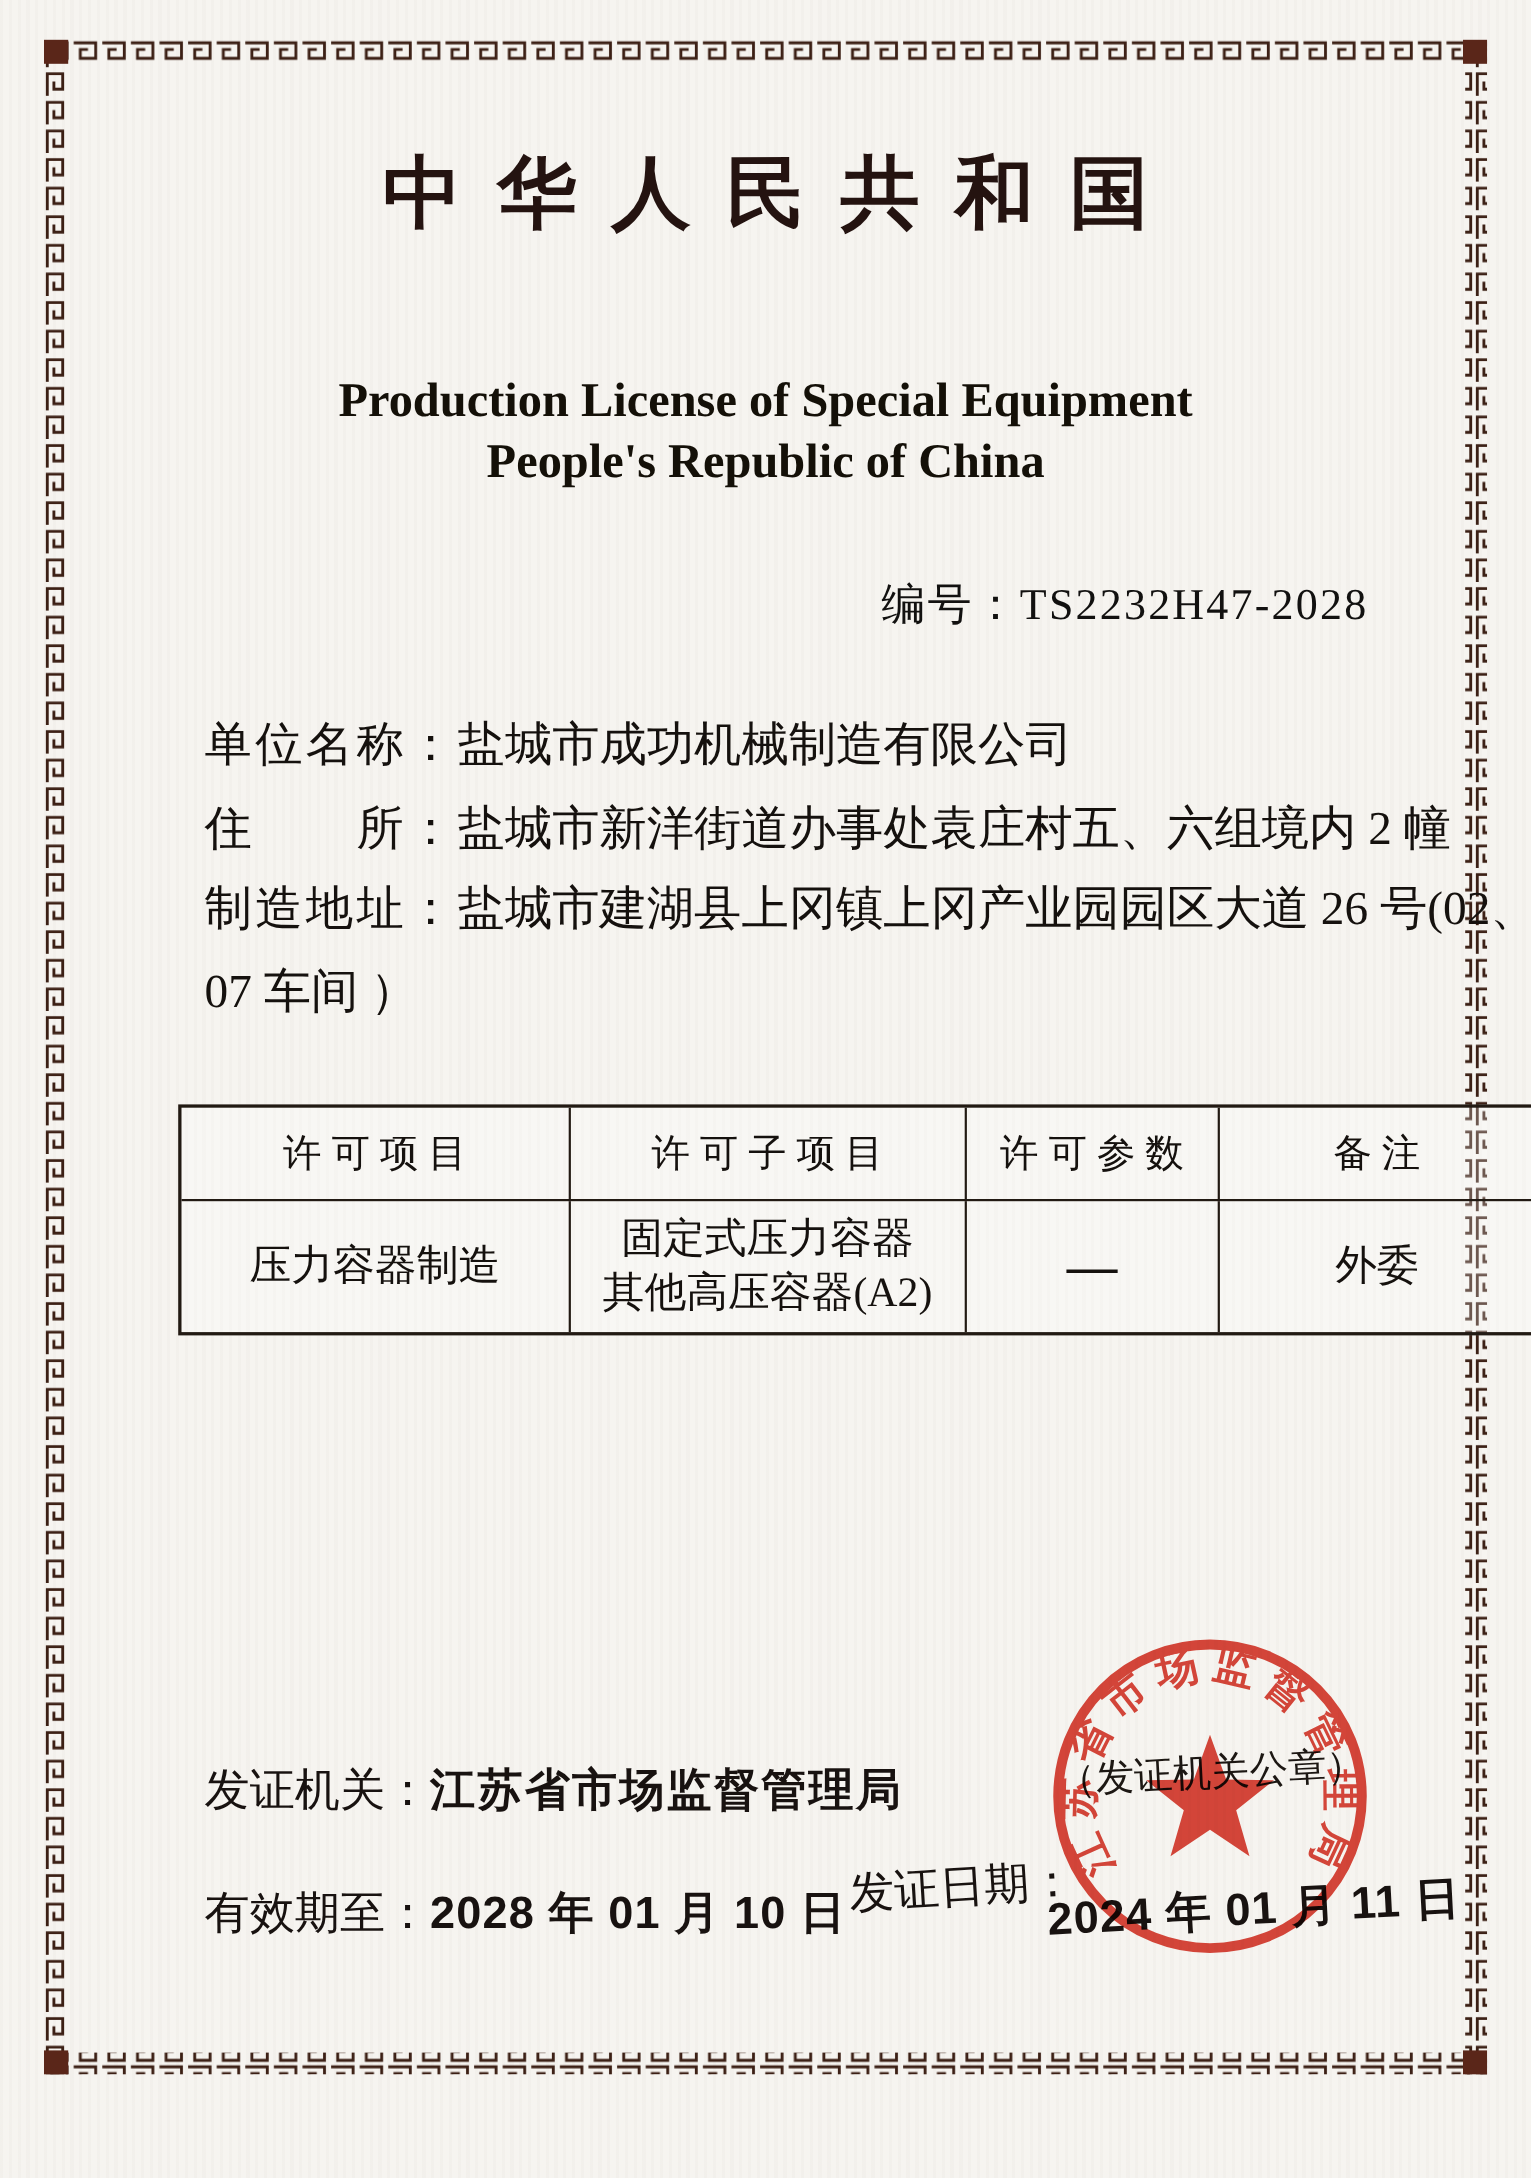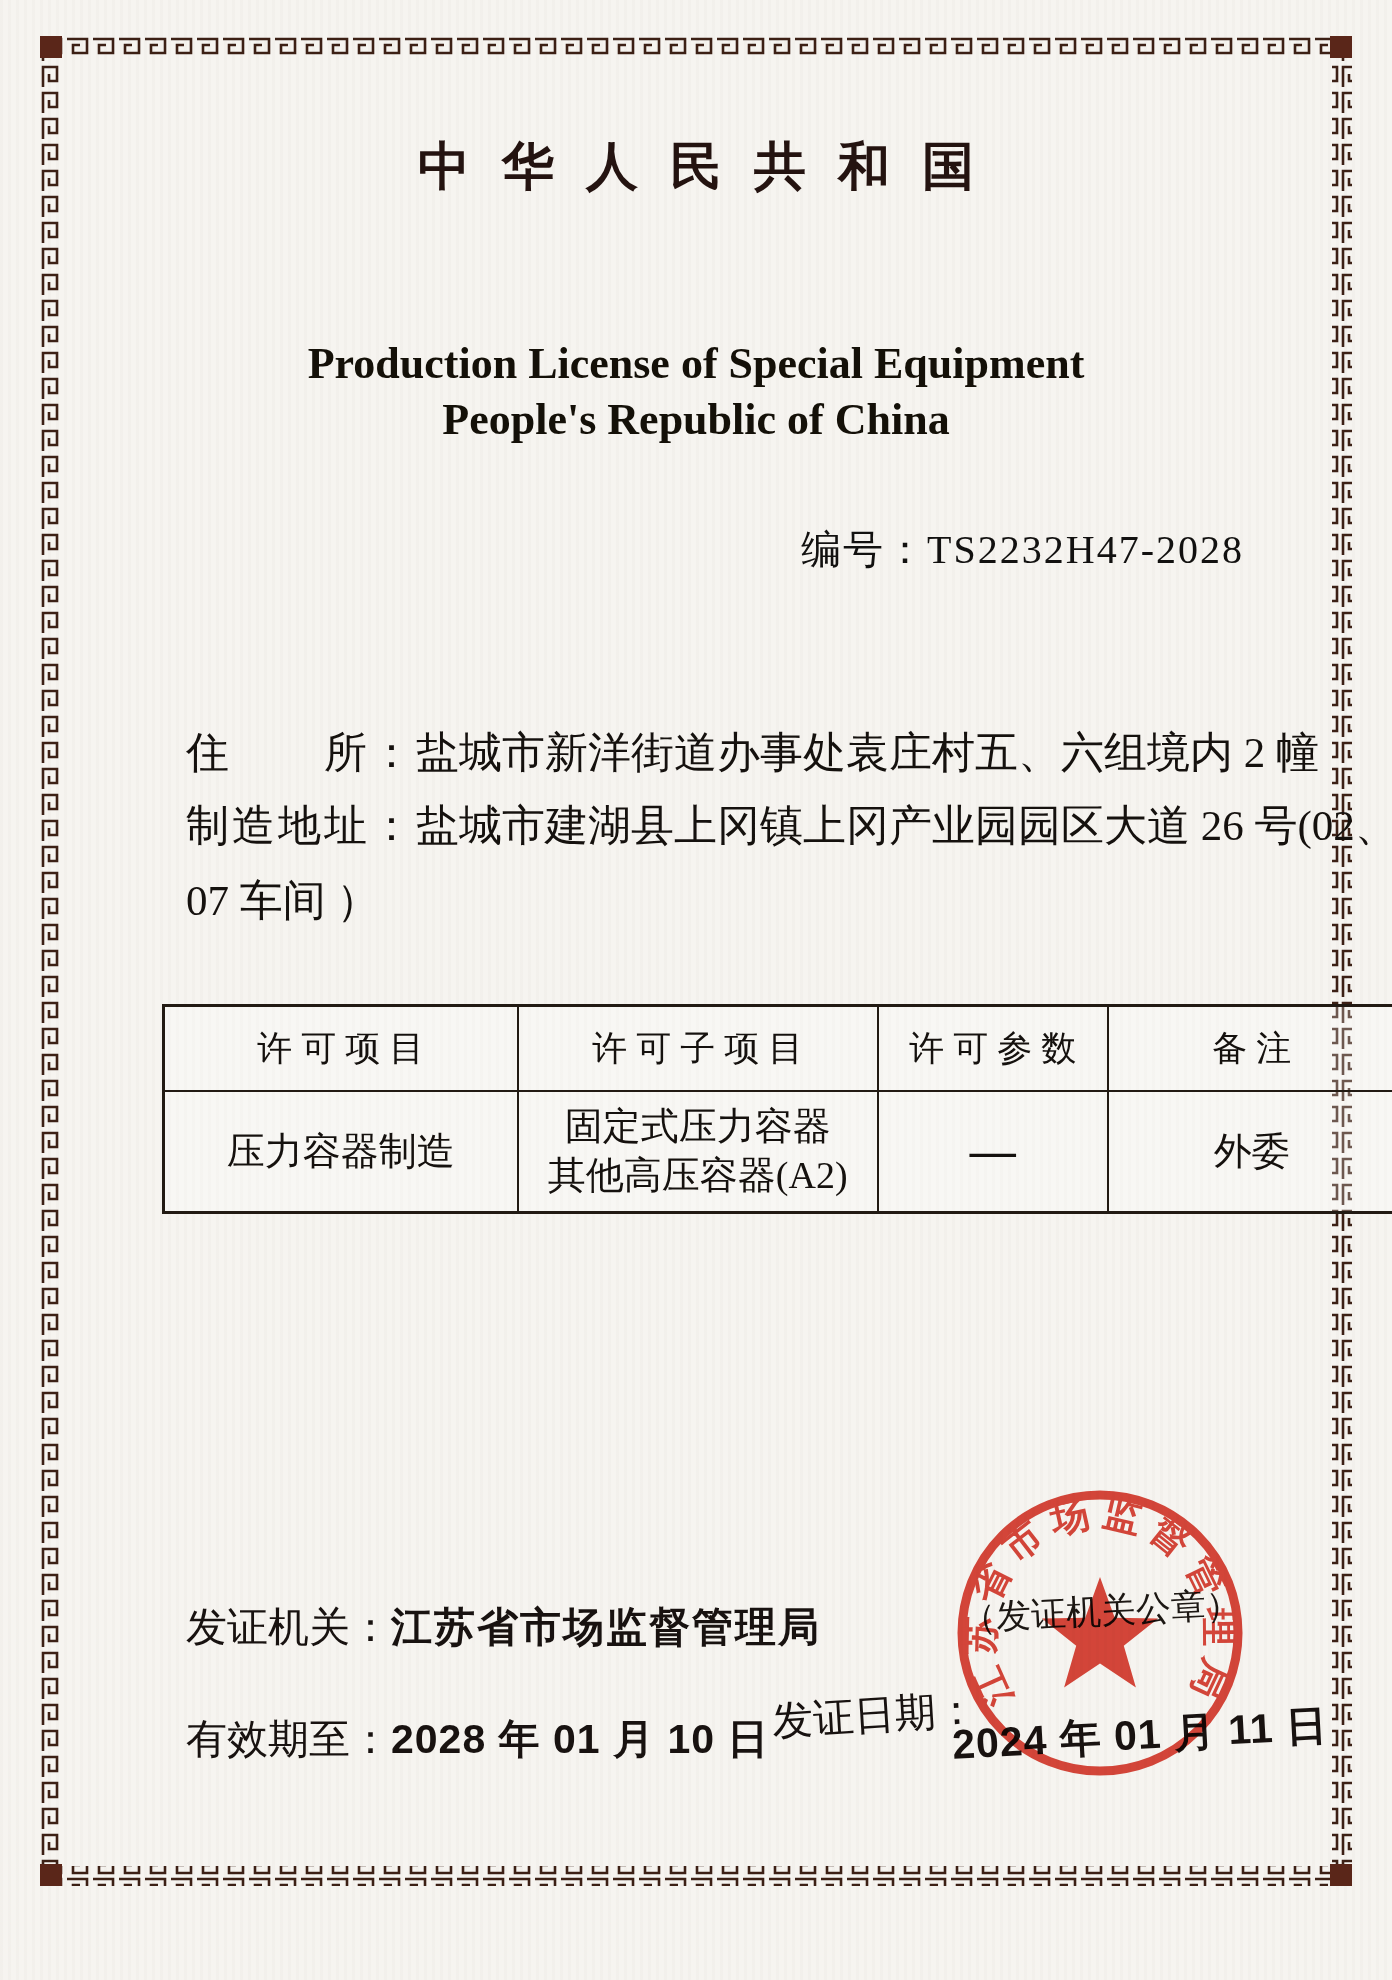--- a/index.html
+++ b/index.html
@@ -11,21 +11,21 @@
   .page{
     position:relative; width:1392px; height:1980px; overflow:hidden;
     background:var(--paper);
     background-image:repeating-linear-gradient(90deg, rgba(60,40,20,0.018) 0 3px, rgba(0,0,0,0) 3px 8px);
     font-family:"Liberation Serif", serif; color:var(--text);
   }
   .abs{position:absolute;}
   .center{left:0; width:100%; text-align:center;}
 
   .title-cn{font-family:"Liberation Sans", sans-serif; font-weight:bold; color:var(--title); line-height:1;}
-  .title-cn.l1{top:140px; font-size:52px; letter-spacing:32px; text-indent:32px;}
+  .title-cn.l1{top:140px; font-size:72px; letter-spacing:32px; text-indent:32px;}
   .title-cn.l2{top:245px; font-size:72px; letter-spacing:16px; text-indent:16px;}
   .title-en{font-family:"Liberation Serif", serif; font-weight:bold; color:#141008; line-height:1;}
   .title-en.l1{top:342px; font-size:44px;}
   .title-en.l2{top:398px; font-size:44px;}
 
   .license-no{top:522px; right:148px; font-size:40px; letter-spacing:2px; color:#121110;}
 
   .info-line{left:186px; font-size:43px; color:#15110e; white-space:nowrap;}
   .info-line .lbl{letter-spacing:3px;}
   .iy1{top:648px;} .iy2{top:724px;} .iy3{top:797px;} .iy4{top:872px;}
@@ -89,20 +89,23 @@
   </svg>
 
   <div class="abs center title-cn l1">中华人民共和国</div>
   <div class="abs center title-en l1">Production License of Special Equipment</div>
   <div class="abs center title-en l2">People's Republic of China</div>
 
   <div class="abs license-no">
     <span>编号：</span><span>TS2232H47-2028</span>
   </div>
 
+  <div class="abs info-line iy1">
+    <span class="lbl">单位名称：</span><span>盐城市成功机械制造有限公司</span>
+  </div>
   <div class="abs info-line iy2">
     <span class="lbl">住　　所：</span><span>盐城市新洋街道办事处袁庄村五、六组境内 2 幢</span>
   </div>
   <div class="abs info-line iy3">
     <span class="lbl">制造地址：</span><span>盐城市建湖县上冈镇上冈产业园园区大道 26 号(02、</span>
   </div>
   <div class="abs info-line iy4">07 车间 ）</div>
 
 
   <div class="abs lic-table">

